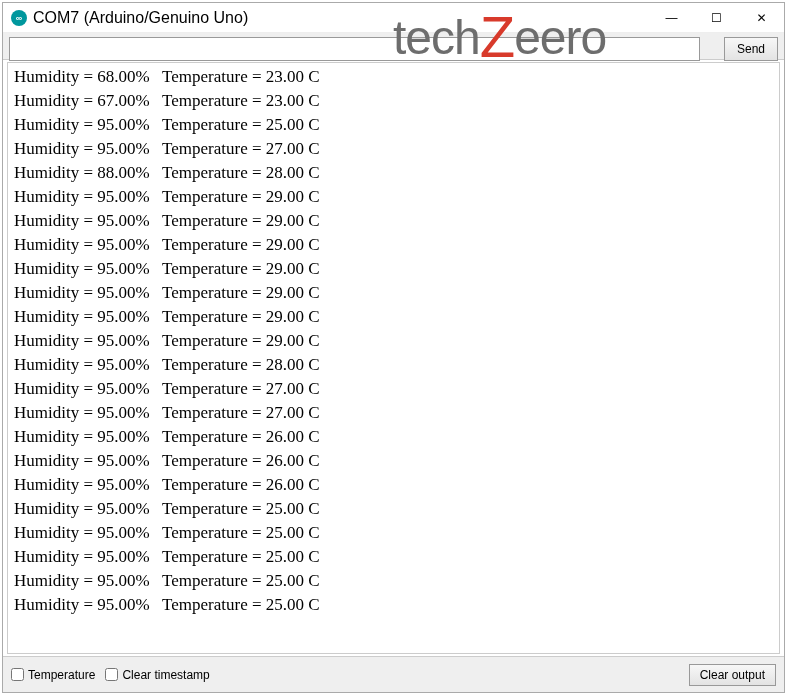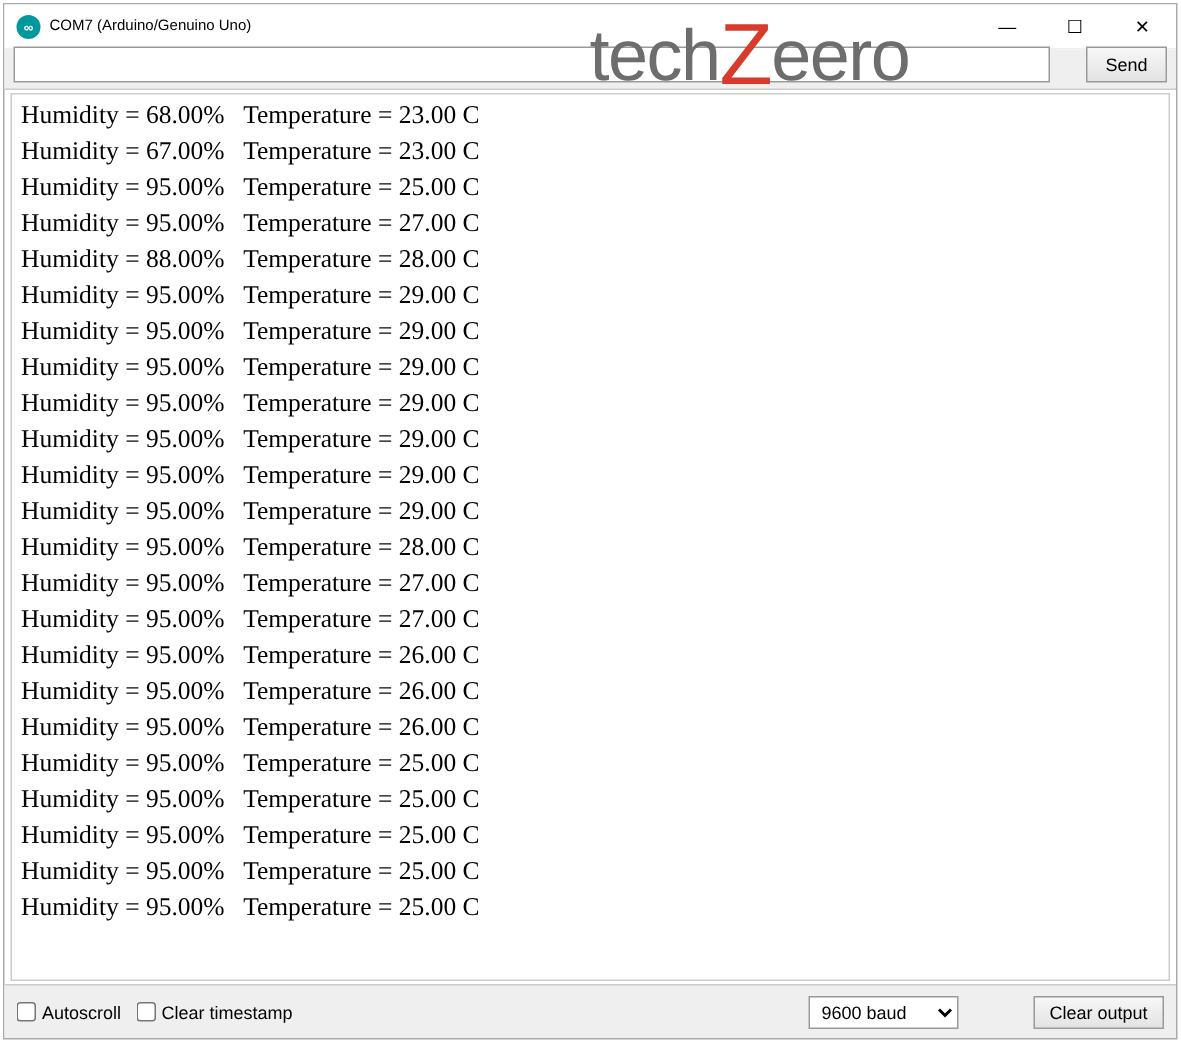--- a/index.html
+++ b/index.html
@@ -30,37 +30,37 @@
     }
     .titlebar .app-icon {
       width: 16px; height: 16px;
       border-radius: 50%;
       background: #00979d;
       display: flex; align-items: center; justify-content: center;
       color: #fff; font-size: 9px; font-weight: bold;
       margin-right: 6px;
     }
     .titlebar .title {
-      font-size: 10px;
+      font-size: 16px;
       color: #000;
       flex: 0 0 auto;
     }
     .titlebar .spacer { flex: 1; }
     .titlebar .winbtn {
       width: 45px; height: 29px;
       display: flex; align-items: center; justify-content: center;
       font-size: 12px;
       color: #000;
     }
     .toolbar {
       height: 27px;
       background: #efefef;
       border-bottom: 1px solid #ccc;
       display: flex;
-      align-items: flex-end;
+      align-items: flex-start;
       padding: 4px 6px;
       gap: 24px;
     }
     .toolbar input[type="text"] {
       flex: 1;
       height: 24px;
       border: 1px solid #999;
       background: #fff;
       padding: 0 4px;
       font-size: 12px;
@@ -183,30 +183,27 @@
 Humidity = 95.00%   Temperature = 26.00 C
 Humidity = 95.00%   Temperature = 25.00 C
 Humidity = 95.00%   Temperature = 25.00 C
 Humidity = 95.00%   Temperature = 25.00 C
 Humidity = 95.00%   Temperature = 25.00 C
 Humidity = 95.00%   Temperature = 25.00 C</div>
 
   <div class="bottombar">
     <label class="checkbox-wrap">
       <input type="checkbox" style="">
-      <span>Autoscroll</span>
+      <span>Temperature</span>
     </label>
     <label class="checkbox-wrap">
       <input type="checkbox" style="">
       <span>Clear timestamp</span>
     </label>
     <div class="spacer"></div>
-    <select class="baud">
-      <option>9600 baud</option>
-    </select>
     <button class="clearbtn">Clear output</button>
   </div>
 
 </div>
 
 <div class="watermark">
   <span>tech</span><span class="z">Z</span><span>eero</span>
 </div>
 
 </body></html>

